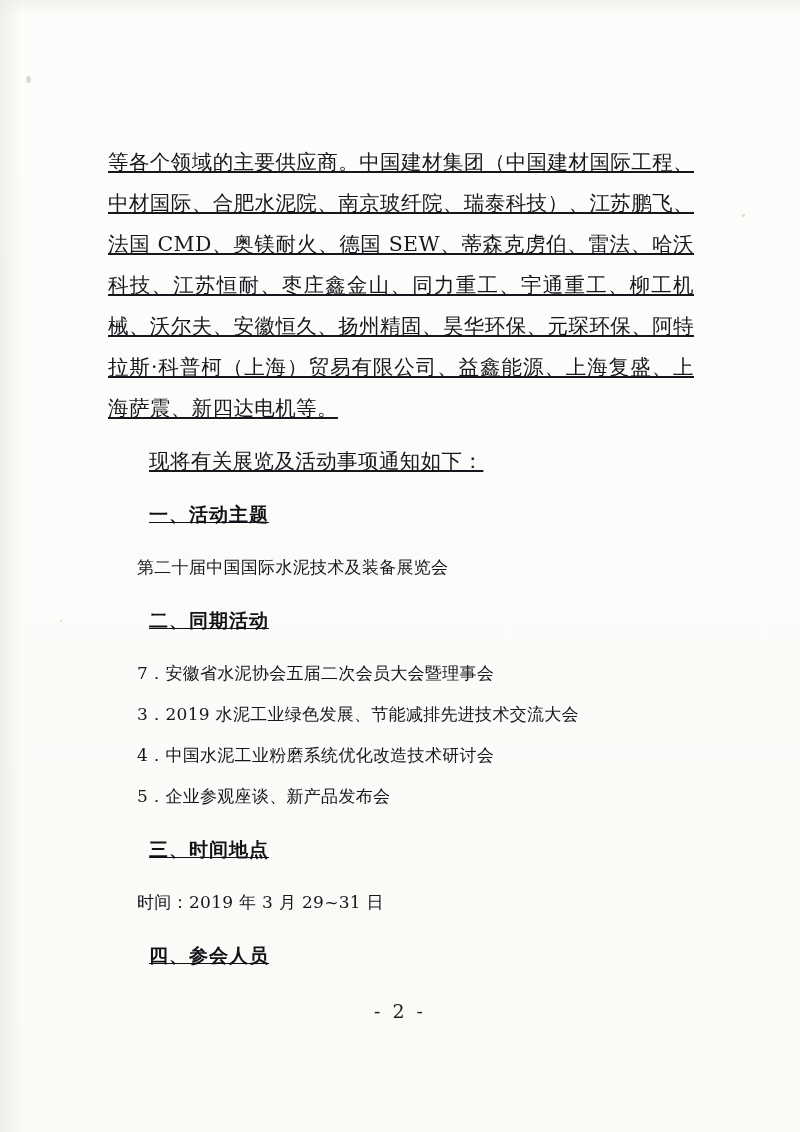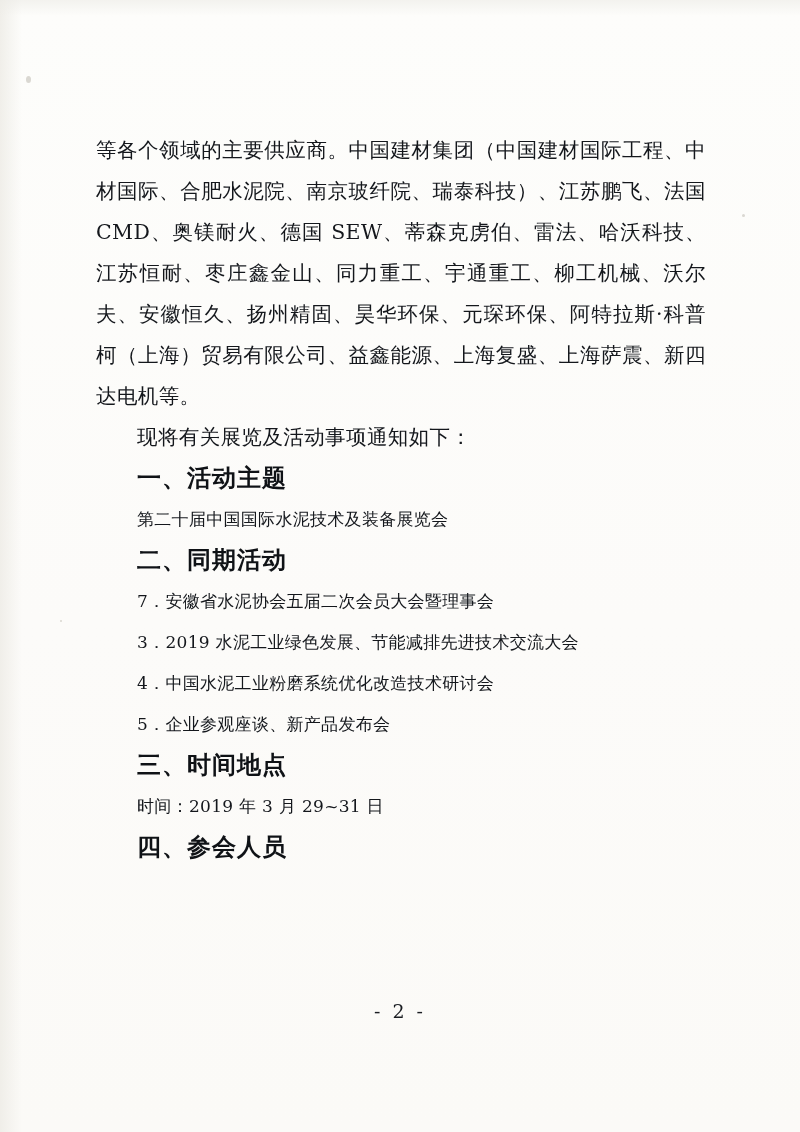--- a/index.html
+++ b/index.html
@@ -42,35 +42,36 @@
     border-radius: 50%;
     opacity: .55;
   }
   .content {
     position: absolute;
     left: 96px;
     top: 130px;
     width: 610px;
   }
   p, h3, div.line {
-    margin: 0;
+    margin: 12px;
+    text-decoration: underline;
   }
   .body-text {
     font-size: 20.5px;
     line-height: 41px;
     letter-spacing: 0.4px;
     text-align: justify;
     text-justify: inter-ideograph;
     color: #14171c;
   }
   .indent {
     text-indent: 41px;
   }
   .section-head {
-    font-size: 24px;
+    font-size: 19px;
     line-height: 41px;
     font-weight: bold;
     font-family: "DejaVu Sans", "Liberation Sans", sans-serif;
     letter-spacing: 1px;
     text-indent: 41px;
     color: #0f1216;
   }
   .item {
     font-size: 17px;
     line-height: 41px;

